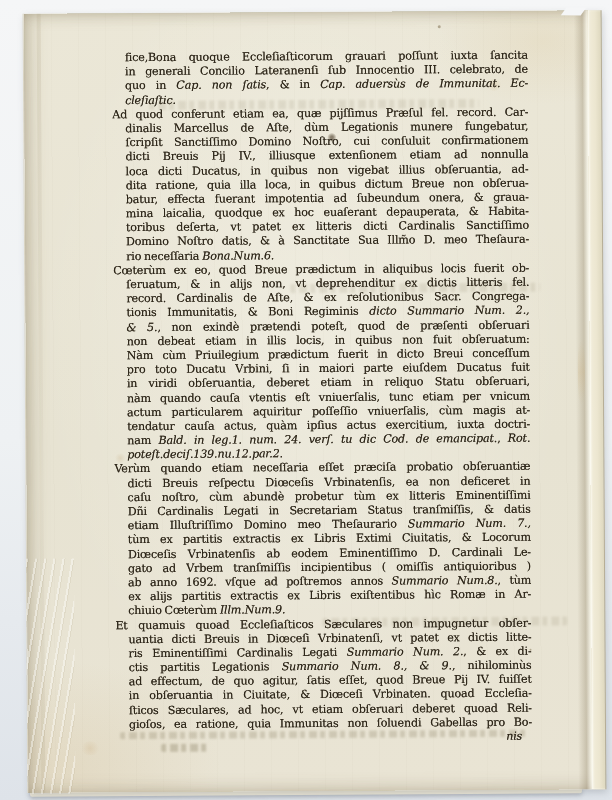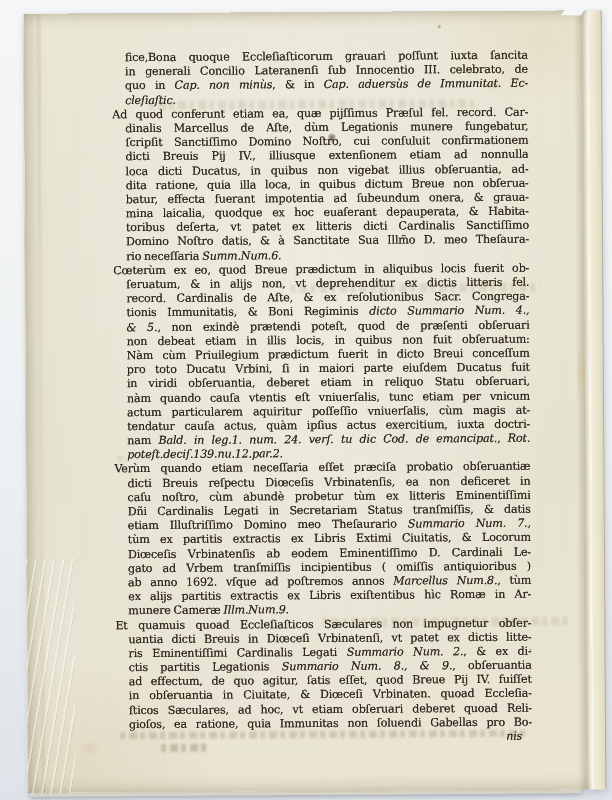--- a/index.html
+++ b/index.html
@@ -122,70 +122,70 @@
     <div class="stain streak"></div>
     <div class="stain sp1"></div>
     <div class="stain sp2"></div>
     <div class="stain sp3"></div>
 
     <div class="text-block">
       <div id="paras">
           <div class="para">
             <div class="line"><span>fice,Bona quoque Eccleſiaſticorum grauari poſſunt iuxta ſancita</span></div>
             <div class="line"><span>in generali Concilio Lateranenſi ſub Innocentio III. celebrato, de</span></div>
-            <div class="line"><span>quo in </span><span class="it">Cap. non minùs</span><span>, &amp; in </span><span class="it">Cap. aduersùs de Immunitat. Ec-</span></div>
+            <div class="line"><span>quo in </span><span class="it">Cap. non ſatis</span><span>, &amp; in </span><span class="it">Cap. aduersùs de Immunitat. Ec-</span></div>
             <div class="line lastline"><span class="it">cleſiaſtic.</span></div>
           </div>
           <div class="para hang">
             <div class="line"><span>Ad quod conferunt etiam ea, quæ pijſſimus Præſul fel. record. Car-</span></div>
             <div class="line"><span>dinalis Marcellus de Aſte, dùm Legationis munere fungebatur,</span></div>
             <div class="line"><span>ſcripſit Sanctiſſimo Domino Noſtro, cui conſuluit confirmationem</span></div>
             <div class="line"><span>dicti Breuis Pij IV., illiusque extenſionem etiam ad nonnulla</span></div>
             <div class="line"><span>loca dicti Ducatus, in quibus non vigebat illius obſeruantia, ad-</span></div>
             <div class="line"><span>dita ratione, quia illa loca, in quibus dictum Breue non obſerua-</span></div>
             <div class="line"><span>batur, effecta fuerant impotentia ad ſubeundum onera, &amp; graua-</span></div>
             <div class="line"><span>mina laicalia, quodque ex hoc euaſerant depauperata, &amp; Habita-</span></div>
             <div class="line"><span>toribus deſerta, vt patet ex litteris dicti Cardinalis Sanctiſſimo</span></div>
             <div class="line"><span>Domino Noſtro datis, &amp; à Sanctitate Sua Illm̃o D. meo Theſaura-</span></div>
-            <div class="line lastline"><span>rio neceſſaria </span><span class="it">Summ.Num.6.</span></div>
+            <div class="line lastline"><span>rio neceſſaria </span><span class="it">Bona.Num.6.</span></div>
           </div>
           <div class="para hang">
             <div class="line"><span>Cœterùm ex eo, quod Breue prædictum in aliquibus locis fuerit ob-</span></div>
             <div class="line"><span>ſeruatum, &amp; in alijs non, vt deprehenditur ex dictis litteris fel.</span></div>
             <div class="line"><span>record. Cardinalis de Aſte, &amp; ex reſolutionibus Sacr. Congrega-</span></div>
-            <div class="line"><span>tionis Immunitatis, &amp; Boni Regiminis </span><span class="it">dicto Summario Num. 4.,</span></div>
+            <div class="line"><span>tionis Immunitatis, &amp; Boni Regiminis </span><span class="it">dicto Summario Num. 2.,</span></div>
             <div class="line"><span class="it">&amp; 5.</span><span>, non exindè prætendi poteſt, quod de præſenti obſeruari</span></div>
             <div class="line"><span>non debeat etiam in illis locis, in quibus non fuit obſeruatum:</span></div>
             <div class="line"><span>Nàm cùm Priuilegium prædictum fuerit in dicto Breui conceſſum</span></div>
             <div class="line"><span>pro toto Ducatu Vrbini, ſi in maiori parte eiuſdem Ducatus fuit</span></div>
             <div class="line"><span>in viridi obſeruantia, deberet etiam in reliquo Statu obſeruari,</span></div>
             <div class="line"><span>nàm quando cauſa vtentis eſt vniuerſalis, tunc etiam per vnicum</span></div>
             <div class="line"><span>actum particularem aquiritur poſſeſſio vniuerſalis, cùm magis at-</span></div>
             <div class="line"><span>tendatur cauſa actus, quàm ipſius actus exercitium, iuxta doctri-</span></div>
             <div class="line"><span>nam </span><span class="it">Bald. in leg.1. num. 24. verſ. tu dic Cod. de emancipat.</span><span>, </span><span class="it">Rot.</span></div>
             <div class="line lastline"><span class="it">poteſt.deciſ.139.nu.12.par.2.</span></div>
           </div>
           <div class="para hang">
             <div class="line"><span>Verùm quando etiam neceſſaria eſſet præciſa probatio obſeruantiæ</span></div>
             <div class="line"><span>dicti Breuis reſpectu Diœceſis Vrbinatenſis, ea non deficeret in</span></div>
             <div class="line"><span>caſu noſtro, cùm abundè probetur tùm ex litteris Eminentiſſimi</span></div>
             <div class="line"><span>Dñi Cardinalis Legati in Secretariam Status tranſmiſſis, &amp; datis</span></div>
             <div class="line"><span>etiam Illuſtriſſimo Domino meo Theſaurario </span><span class="it">Summario Num. 7.,</span></div>
             <div class="line"><span>tùm ex partitis extractis ex Libris Extimi Ciuitatis, &amp; Locorum</span></div>
             <div class="line"><span>Diœceſis Vrbinatenſis ab eodem Eminentiſſimo D. Cardinali Le-</span></div>
             <div class="line"><span>gato ad Vrbem tranſmiſſis incipientibus ( omiſſis antiquioribus )</span></div>
-            <div class="line"><span>ab anno 1692. vſque ad poſtremos annos </span><span class="it">Marcellus Num.8.</span><span>, tùm</span></div>
+            <div class="line"><span>ab anno 1692. vſque ad poſtremos annos </span><span class="it">Summario Num.8.</span><span>, tùm</span></div>
             <div class="line"><span>ex alijs partitis extractis ex Libris exiſtentibus hìc Romæ in Ar-</span></div>
-            <div class="line lastline"><span>munere Cameræ </span><span class="it">Illm.Num.9.</span></div>
+            <div class="line lastline"><span>chiuio Cœterùm </span><span class="it">Illm.Num.9.</span></div>
           </div>
           <div class="para hang">
             <div class="line"><span>Et quamuis quoad Eccleſiaſticos Sæculares non impugnetur obſer-</span></div>
             <div class="line"><span>uantia dicti Breuis in Diœceſi Vrbinatenſi, vt patet ex dictis litte-</span></div>
             <div class="line"><span>ris Eminentiſſimi Cardinalis Legati </span><span class="it">Summario Num. 2.</span><span>, &amp; ex di-</span></div>
-            <div class="line"><span>ctis partitis Legationis </span><span class="it">Summario Num. 8., &amp; 9.</span><span>, obſeruantia</span></div>
+            <div class="line"><span>ctis partitis Legationis </span><span class="it">Summario Num. 8., &amp; 9.</span><span>, nihilominùs</span></div>
             <div class="line"><span>ad effectum, de quo agitur, ſatis eſſet, quod Breue Pij IV. fuiſſet</span></div>
             <div class="line"><span>in obſeruantia in Ciuitate, &amp; Diœceſi Vrbinaten. quoad Eccleſia-</span></div>
             <div class="line"><span>ſticos Sæculares, ad hoc, vt etiam obſeruari deberet quoad Reli-</span></div>
             <div class="line"><span>gioſos, ea ratione, quia Immunitas non ſoluendi Gabellas pro Bo-</span></div>
           </div>
         </div>
       <div class="catchword-row">
         <span class="it">nis</span>
       </div>
     </div>

